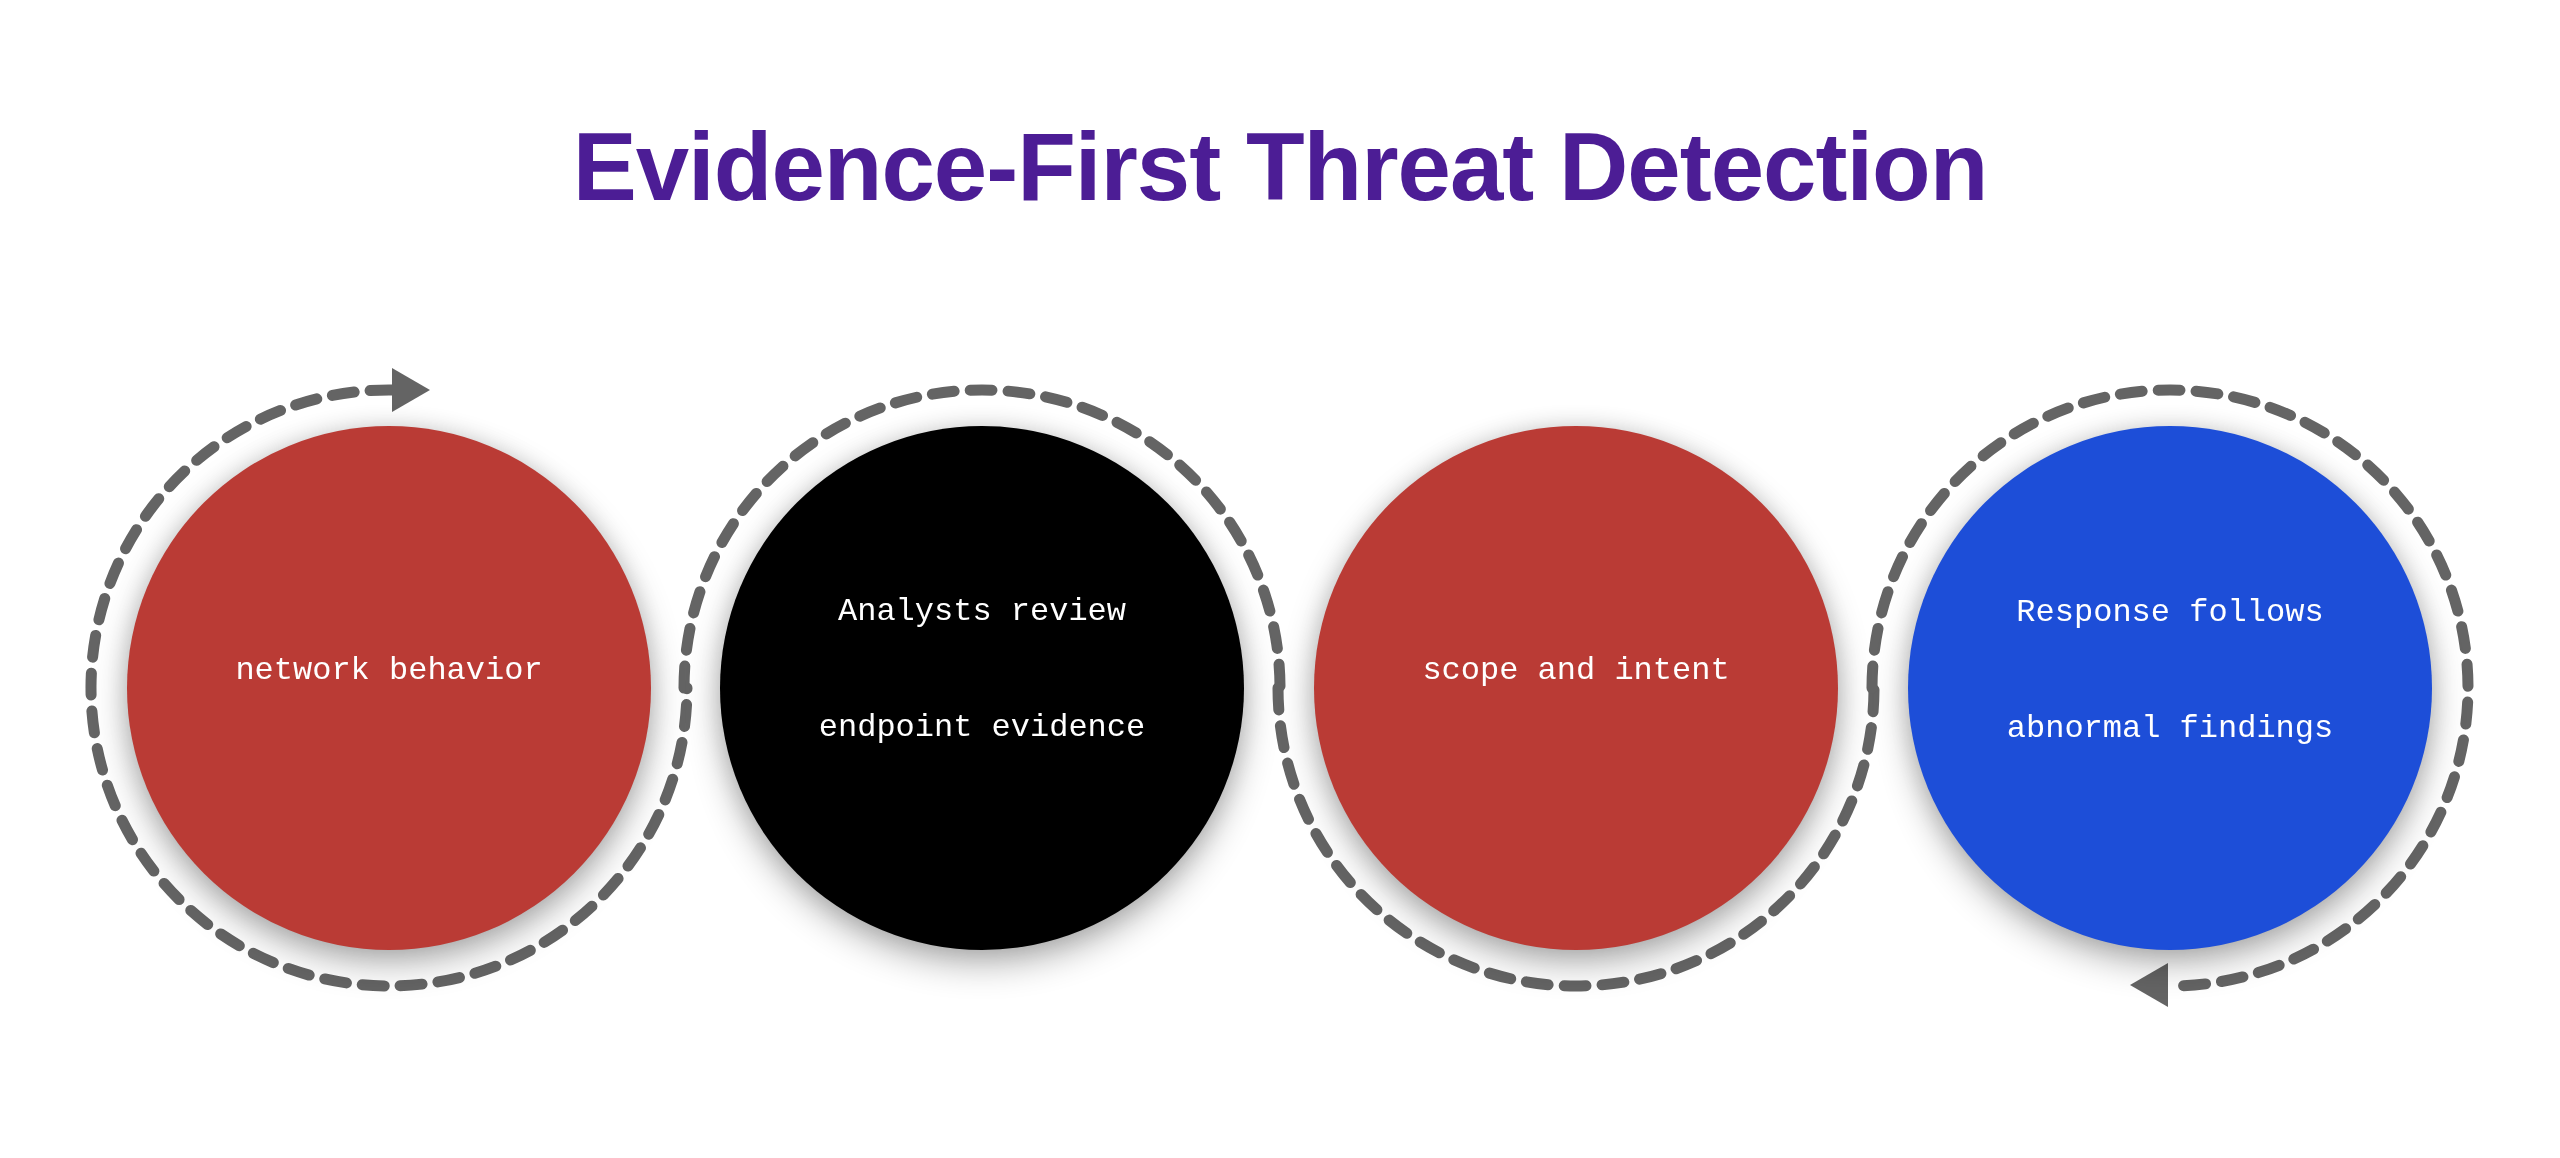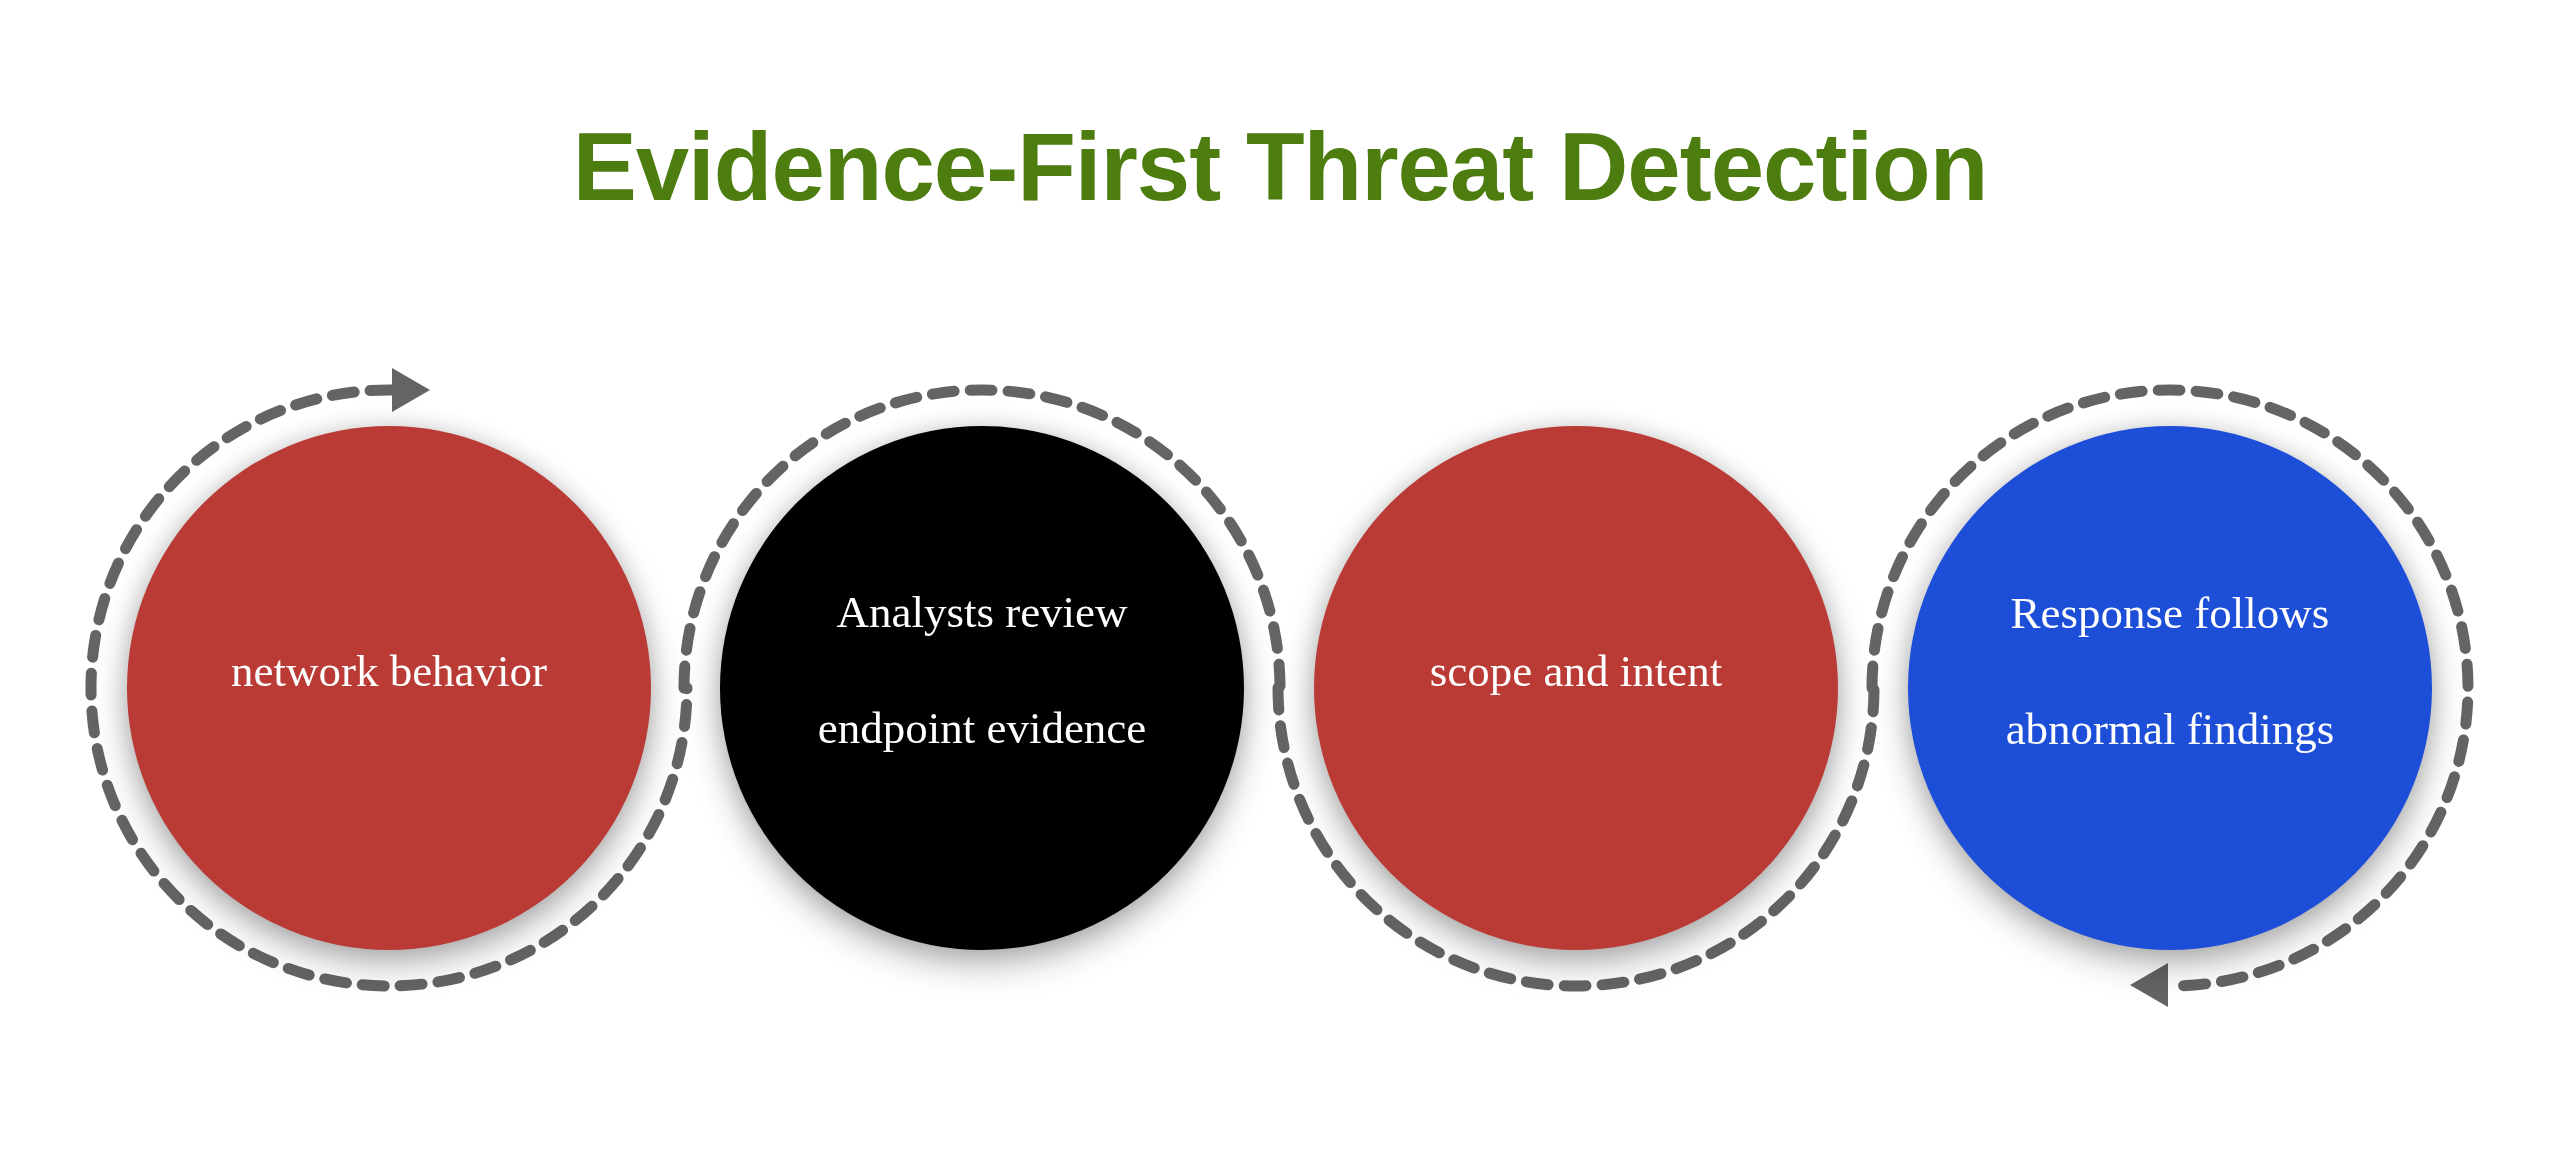--- a/index.html
+++ b/index.html
@@ -17,21 +17,21 @@
   .title {
     position: absolute;
     left: 0;
     top: 112px;
     width: 2560px;
     text-align: center;
     font-family: "Liberation Sans", "DejaVu Sans", sans-serif;
     font-weight: 700;
     font-size: 96px;
     line-height: 110px;
-    color: #4d7c0f;
+    color: #4c1d95;
     letter-spacing: -1px;
   }
   svg.flow {
     position: absolute;
     left: 0;
     top: 0;
     width: 2560px;
     height: 1158px;
   }
   .step {
@@ -40,22 +40,22 @@
     height: 524px;
     border-radius: 50%;
     box-shadow: 0 14px 34px rgba(0,0,0,0.30), 0 0 22px rgba(0,0,0,0.12);
     display: flex;
     align-items: center;
     justify-content: center;
     text-align: center;
   }
   .step .label {
     color: #ffffff;
-    font-family: Liberation Serif, serif;
-    font-size: 45px;
+    font-family: Liberation Mono, monospace;
+    font-size: 32px;
     line-height: 58px;
     font-weight: 400;
     white-space: pre-line;
     margin-top: -34px;
   }
   .step .label span { display: block; }
 </style>
 </head>
 <body>
 

